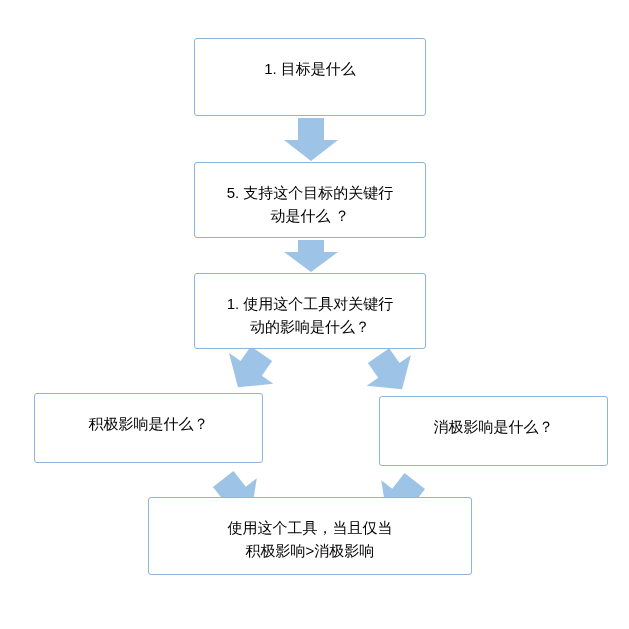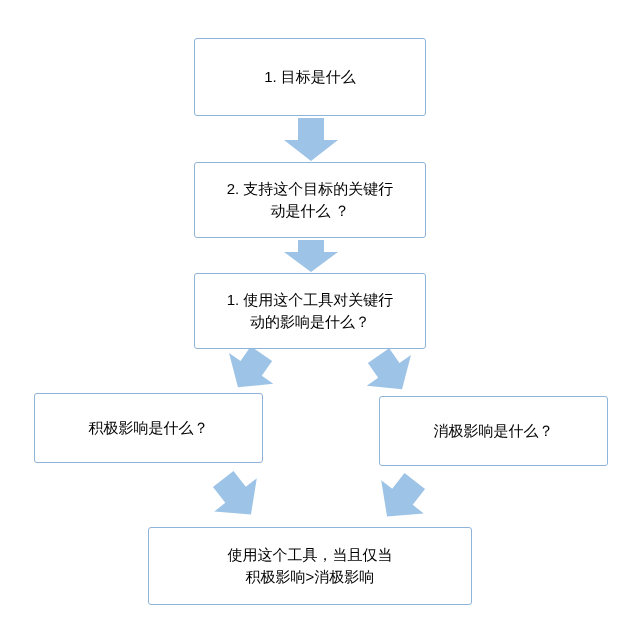--- a/index.html
+++ b/index.html
@@ -18,21 +18,21 @@
     height: 629px;
     overflow: hidden;
   }
   .node {
     position: absolute;
     box-sizing: border-box;
     border: 1px solid #8fb4d9;
     background: #ffffff;
     border-radius: 3px;
     display: flex;
-    align-items: center;
+    align-items: flex-start;
     justify-content: center;
     text-align: center;
     color: #000000;
     font-size: 15px;
     line-height: 1.5;
     padding: 19px 10px;
   }
   .node span {
     display: block;
     white-space: pre-line;
@@ -64,35 +64,35 @@
     <polygon fill="#9dc3e6" transform="rotate(-38 238 498)" points="225,474 251,474 251,494 265,494 238,519 211,494 225,494"></polygon>
 
     <polygon fill="#9dc3e6" transform="rotate(38 400 500)" points="387,476 413,476 413,496 427,496 400,521 373,496 387,496"></polygon>
   </svg>
 
   <div class="node" style="left:194px;top:38px;width:232px;height:78px;">
     <span>1. 目标是什么</span>
   </div>
 
   <div class="node" style="left:194px;top:162px;width:232px;height:76px;">
-    <span>2. 支持这个目标的关键行
+    <span>5. 支持这个目标的关键行
 动是什么 ？</span>
   </div>
 
   <div class="node" style="left:194px;top:273px;width:232px;height:76px;">
     <span>1. 使用这个工具对关键行
 动的影响是什么？</span>
   </div>
 
   <div class="node" style="left:34px;top:393px;width:229px;height:70px;">
     <span>积极影响是什么？</span>
   </div>
 
   <div class="node" style="left:379px;top:396px;width:229px;height:70px;">
     <span>消极影响是什么？</span>
   </div>
 
-  <div class="node" style="left:148px;top:527px;width:324px;height:78px;">
+  <div class="node" style="left:148px;top:497px;width:324px;height:78px;">
     <span>使用这个工具，当且仅当
 积极影响&gt;消极影响</span>
   </div>
 
 </div>
 
 </body></html>

